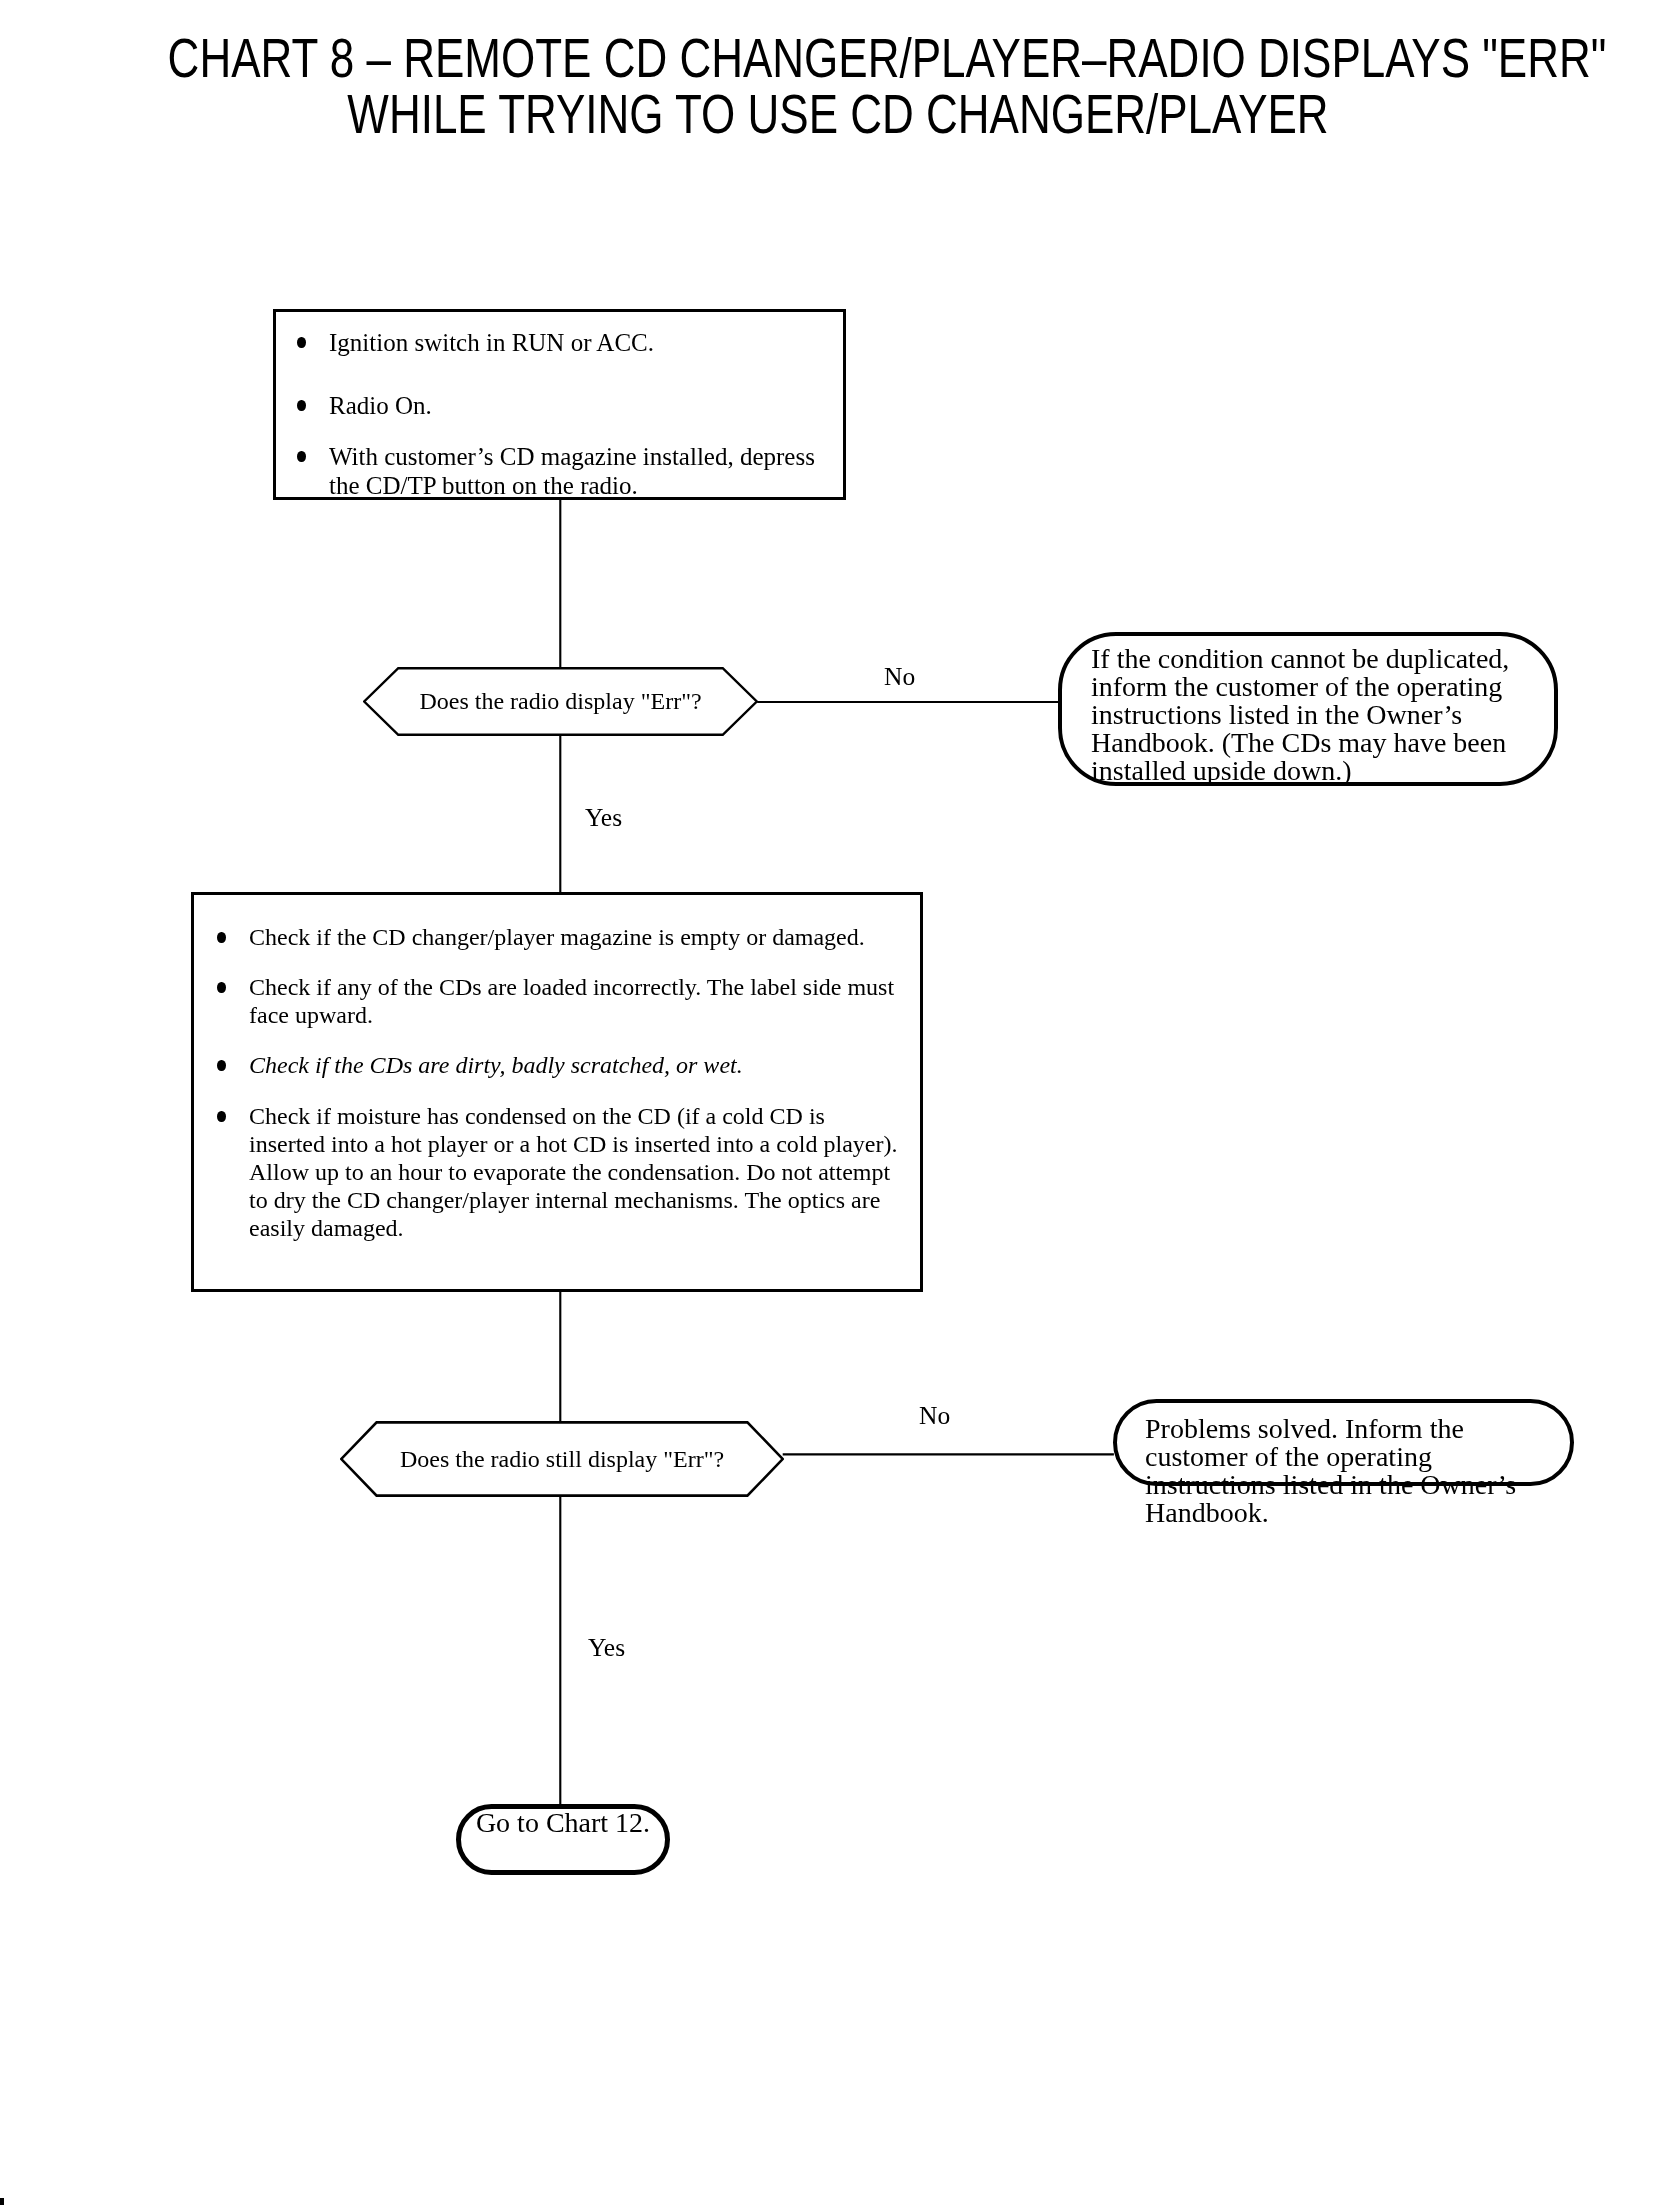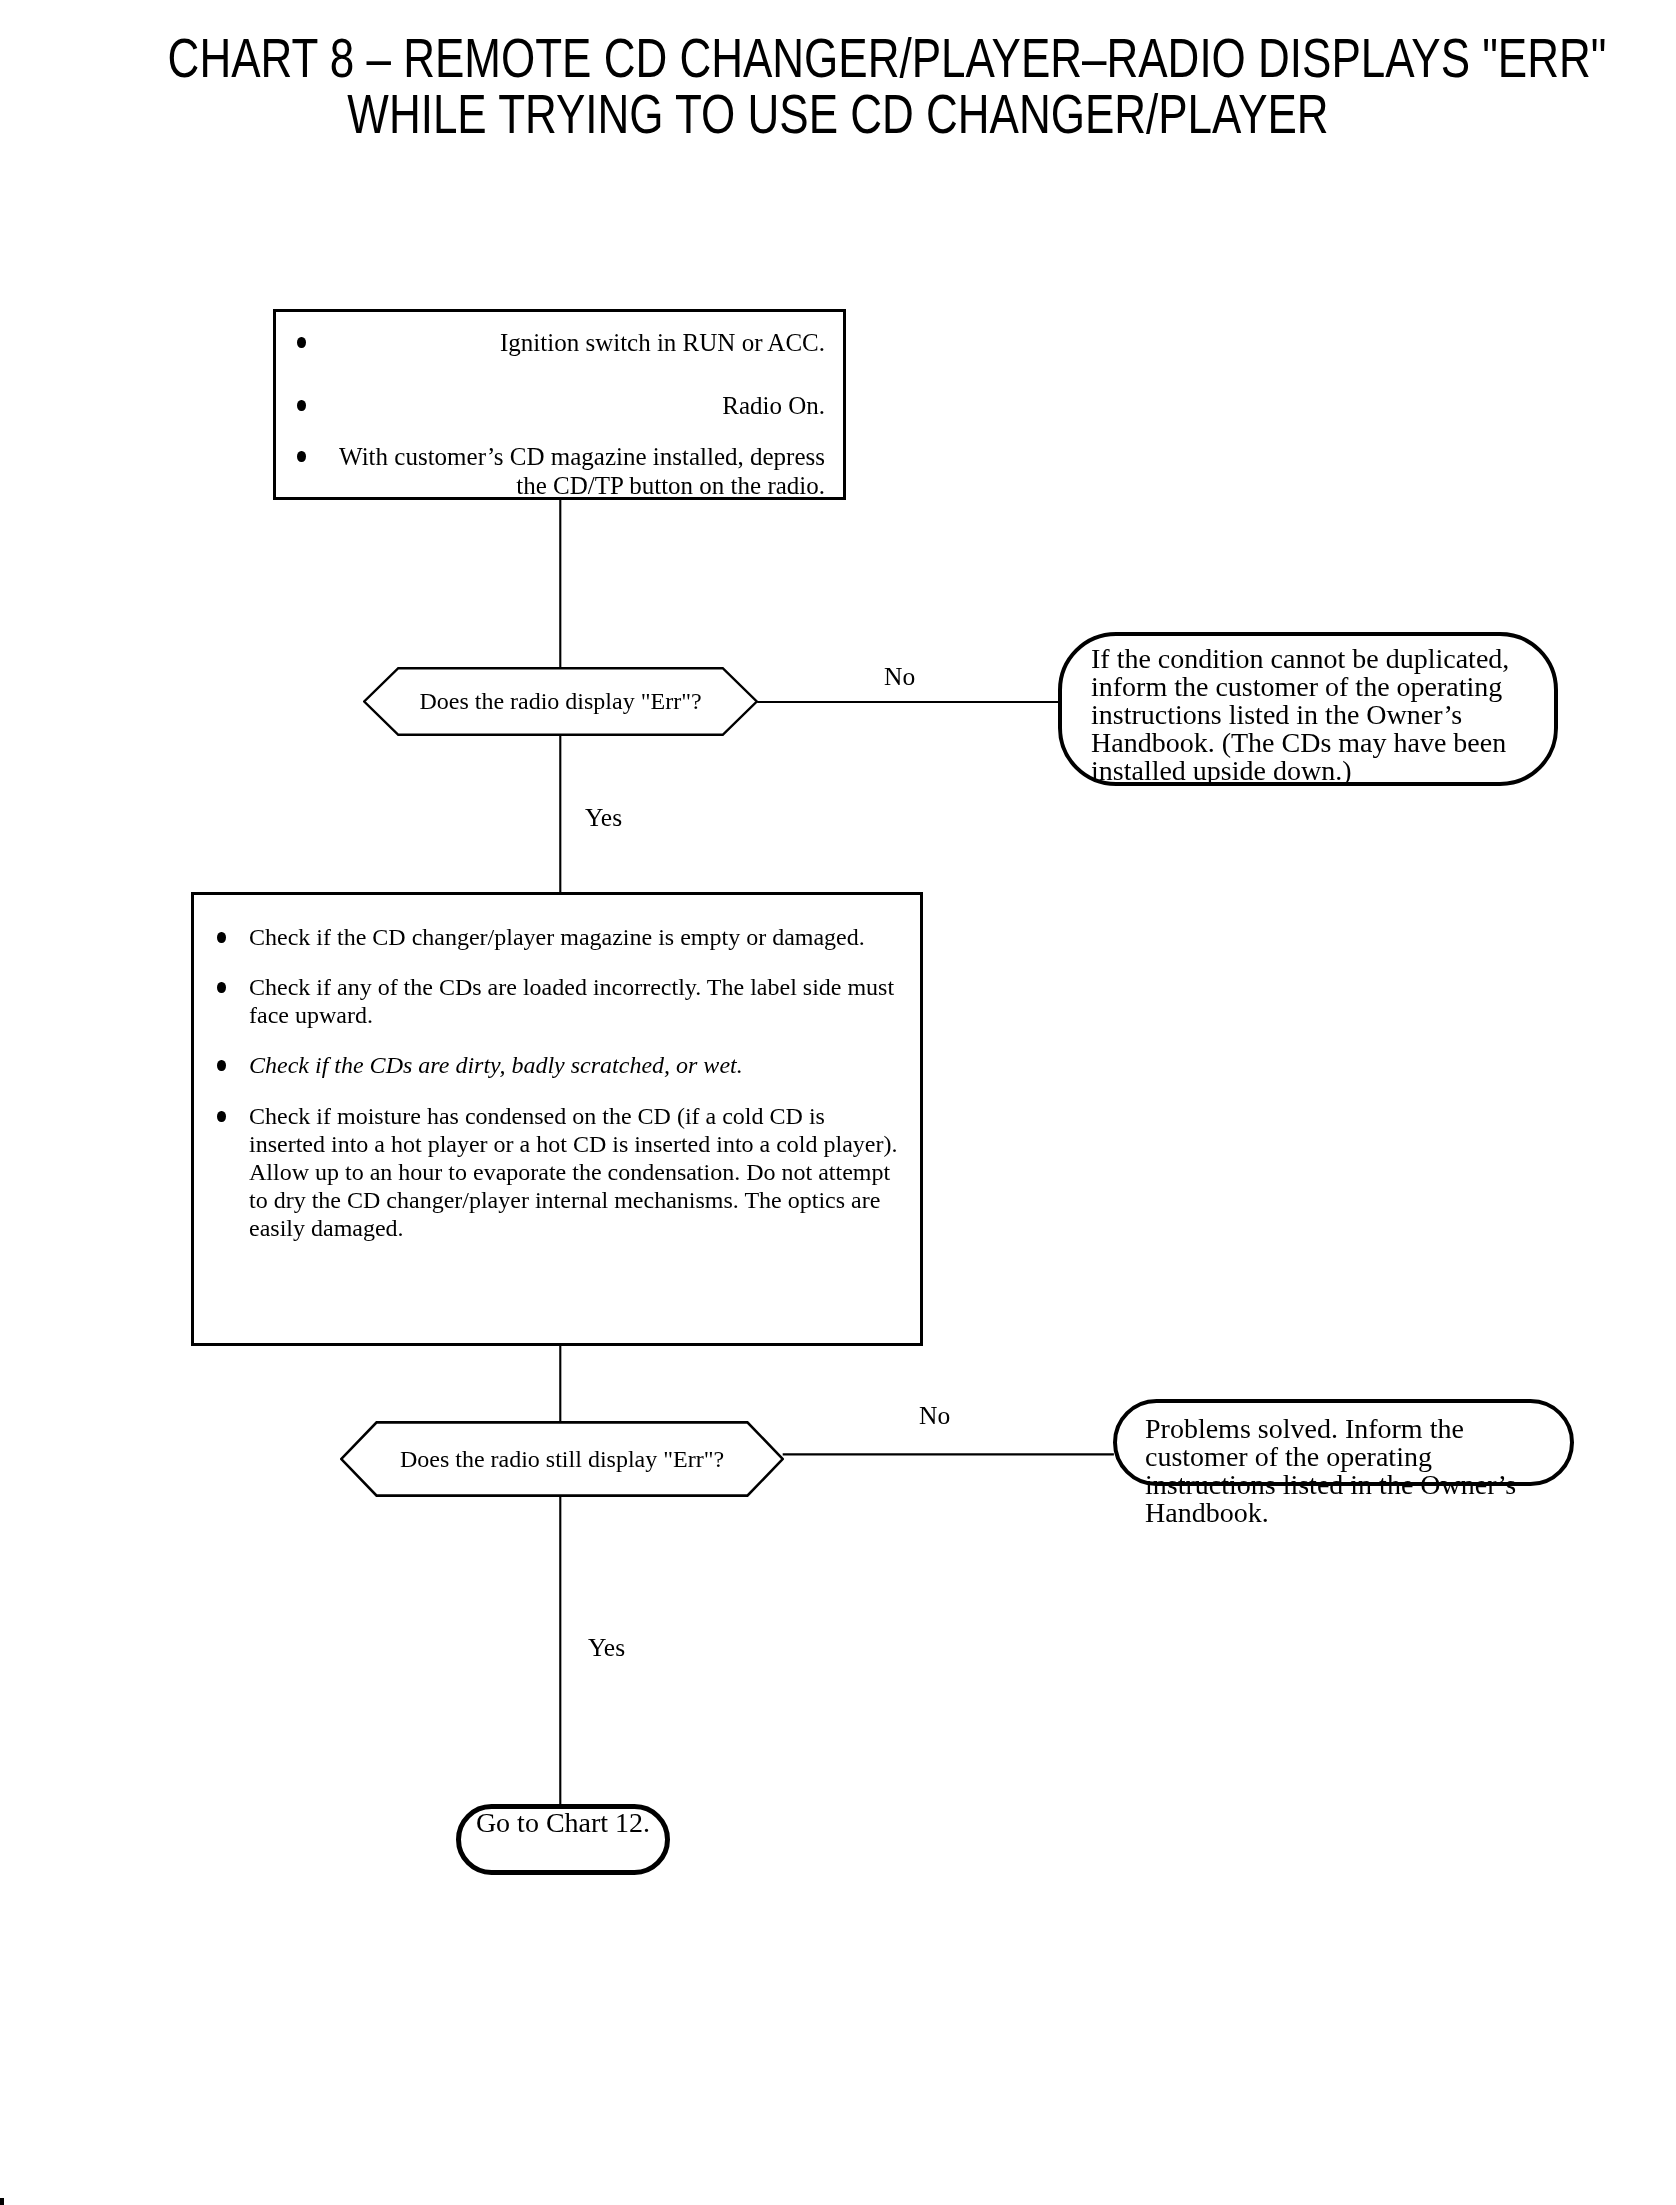--- a/index.html
+++ b/index.html
@@ -33,22 +33,22 @@
   .connectors line{stroke:#000;stroke-width:3.5px;}
   
   .pbox{
     position:absolute;
     box-sizing:border-box;
     border:3px solid #000;
     background:#fff;
     font-size:24px;
     line-height:28px;
   }
-  .box1{left:273px;top:309px;width:573px;height:191px;padding:16px 18px 0 53px;font-size:25px;line-height:29px;text-align:right;}
-  .box2{left:191px;top:892px;width:732px;height:454px;padding:28px 16px 0 55px;}
+  .box1{left:273px;top:309px;width:573px;height:191px;padding:16px 18px 0 53px;font-size:25px;line-height:29px;}
+  .box2{left:191px;top:892px;width:732px;height:400px;padding:28px 16px 0 55px;}
   .bi{position:relative;}
   .box1 .bi1{margin-bottom:34px;}
   .box1 .bi2{margin-bottom:22px;}
   .box2 .bi1{margin-bottom:22px;}
   .box2 .bi2{margin-bottom:22px;}
   .box2 .bi3{margin-bottom:23px;font-style:italic;}
   .dot{
     position:absolute;
     left:-32px;top:8.5px;
     width:8.5px;height:11px;

